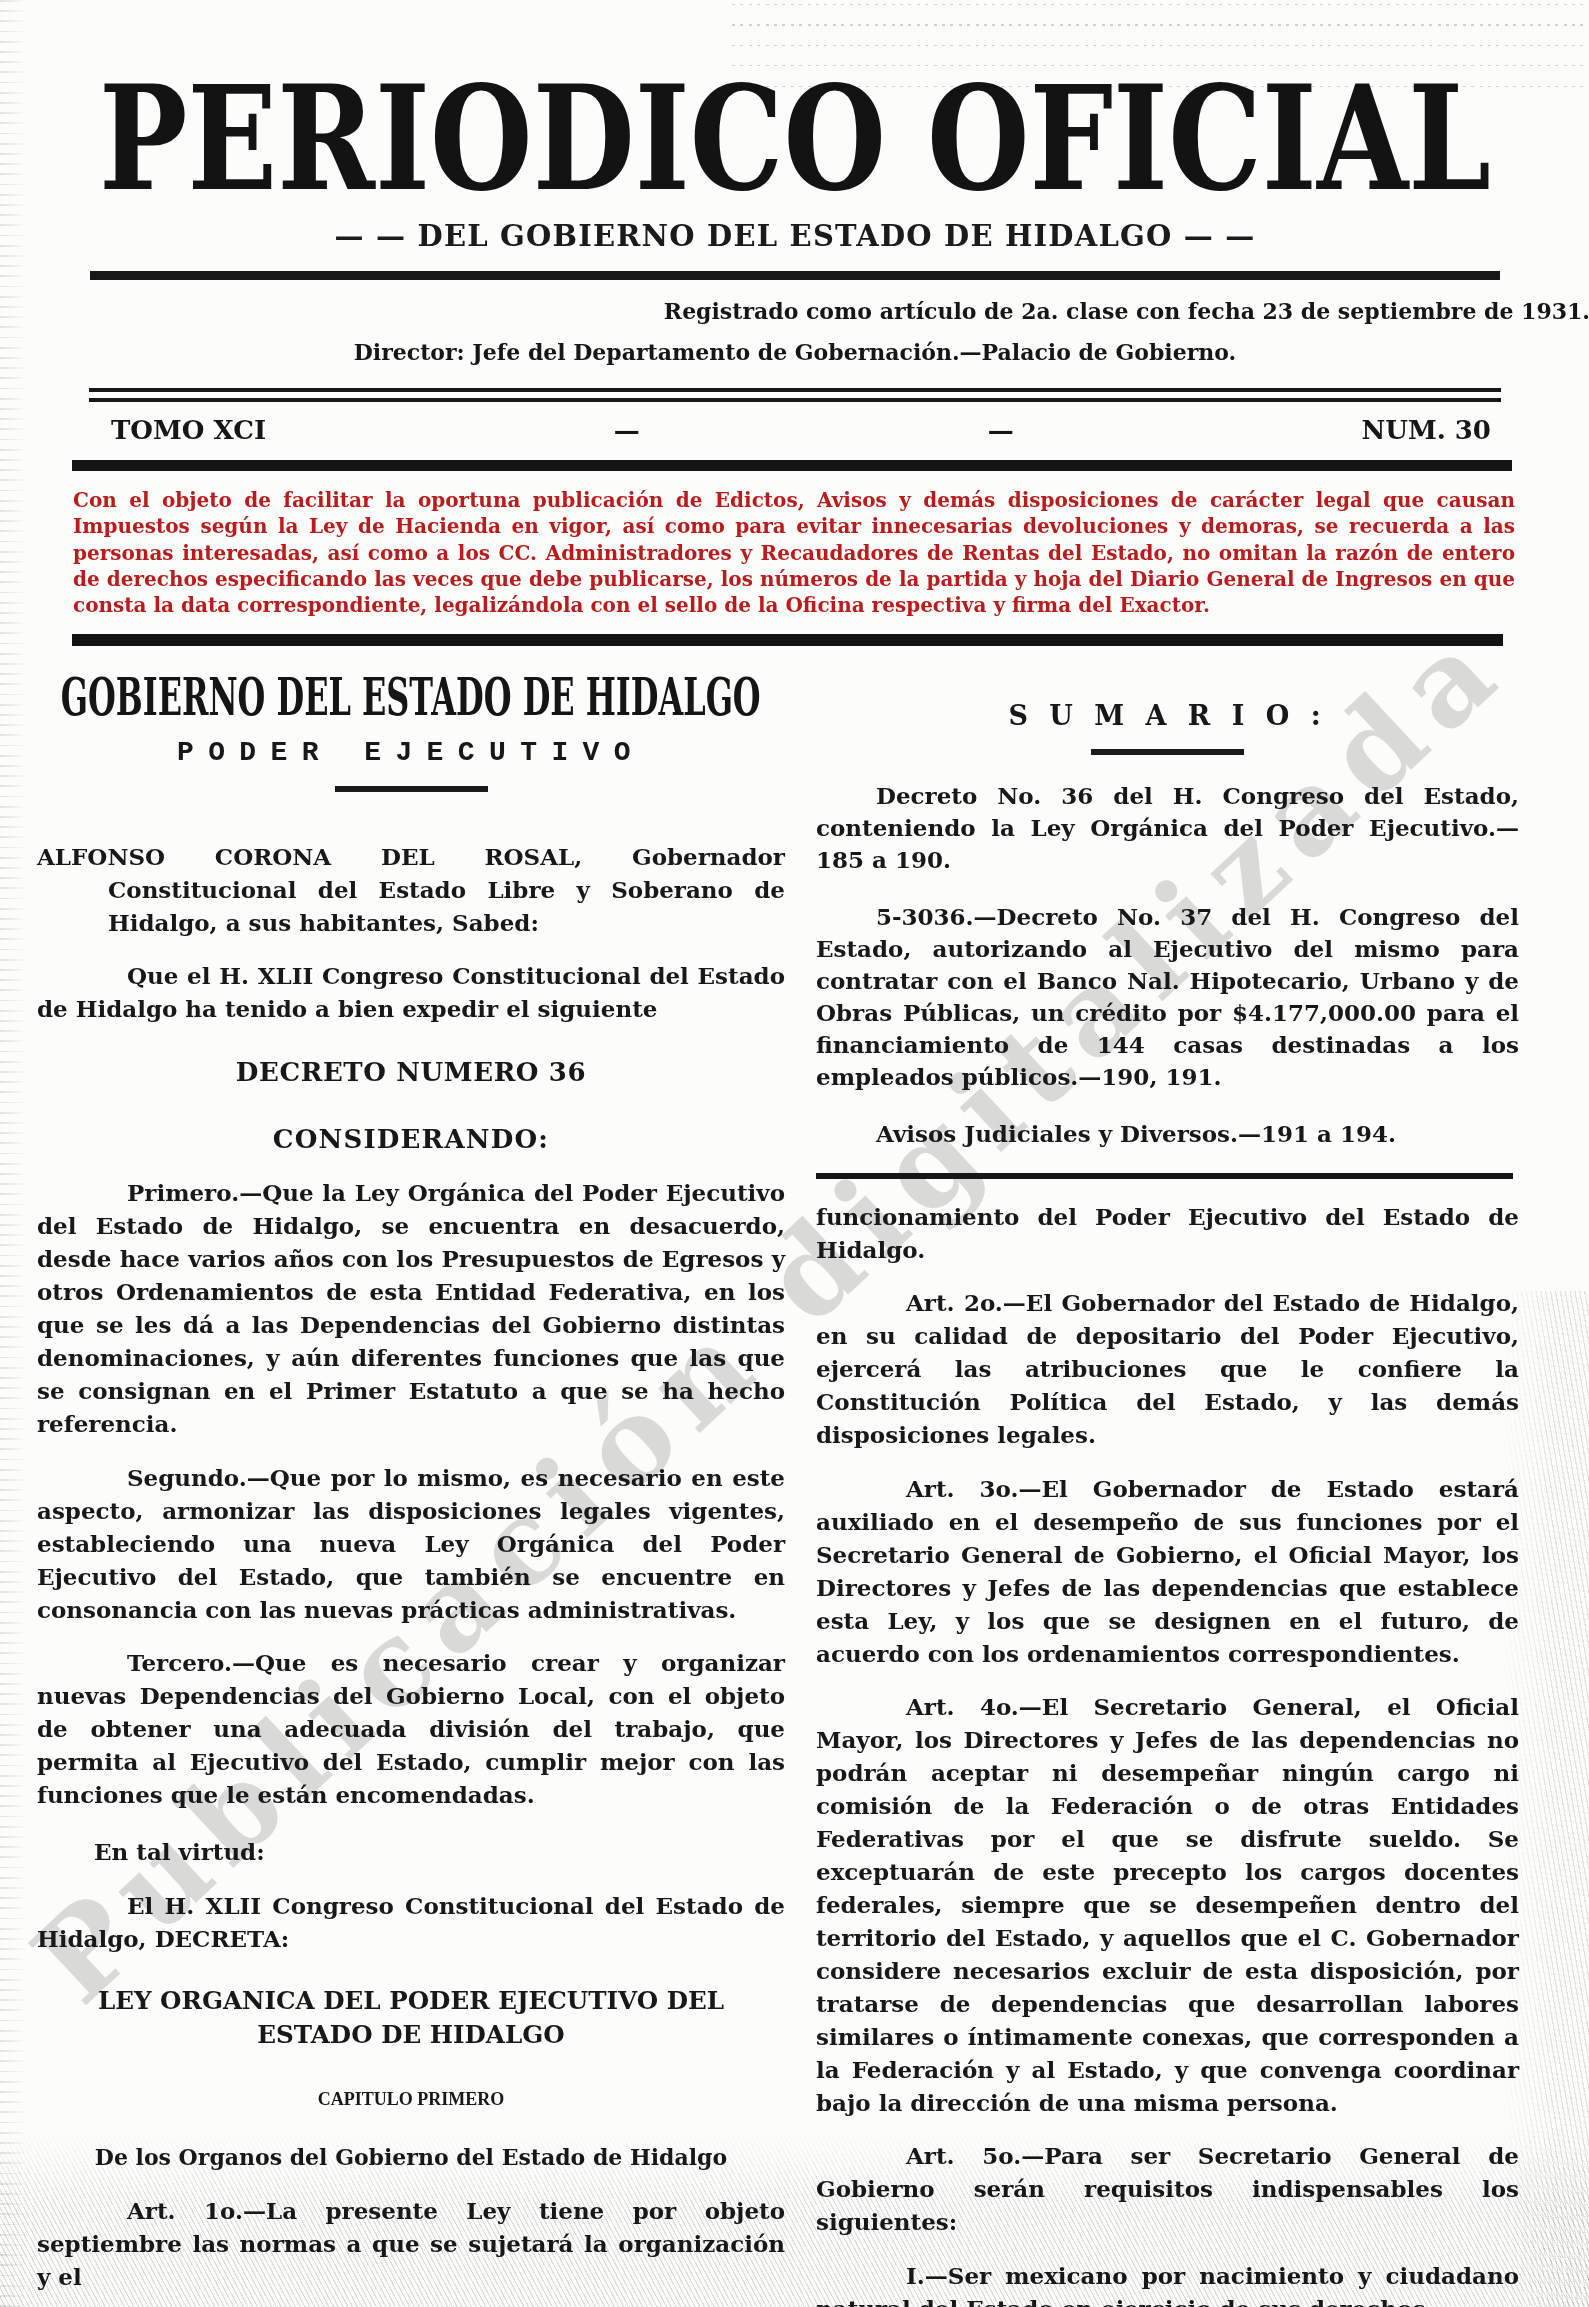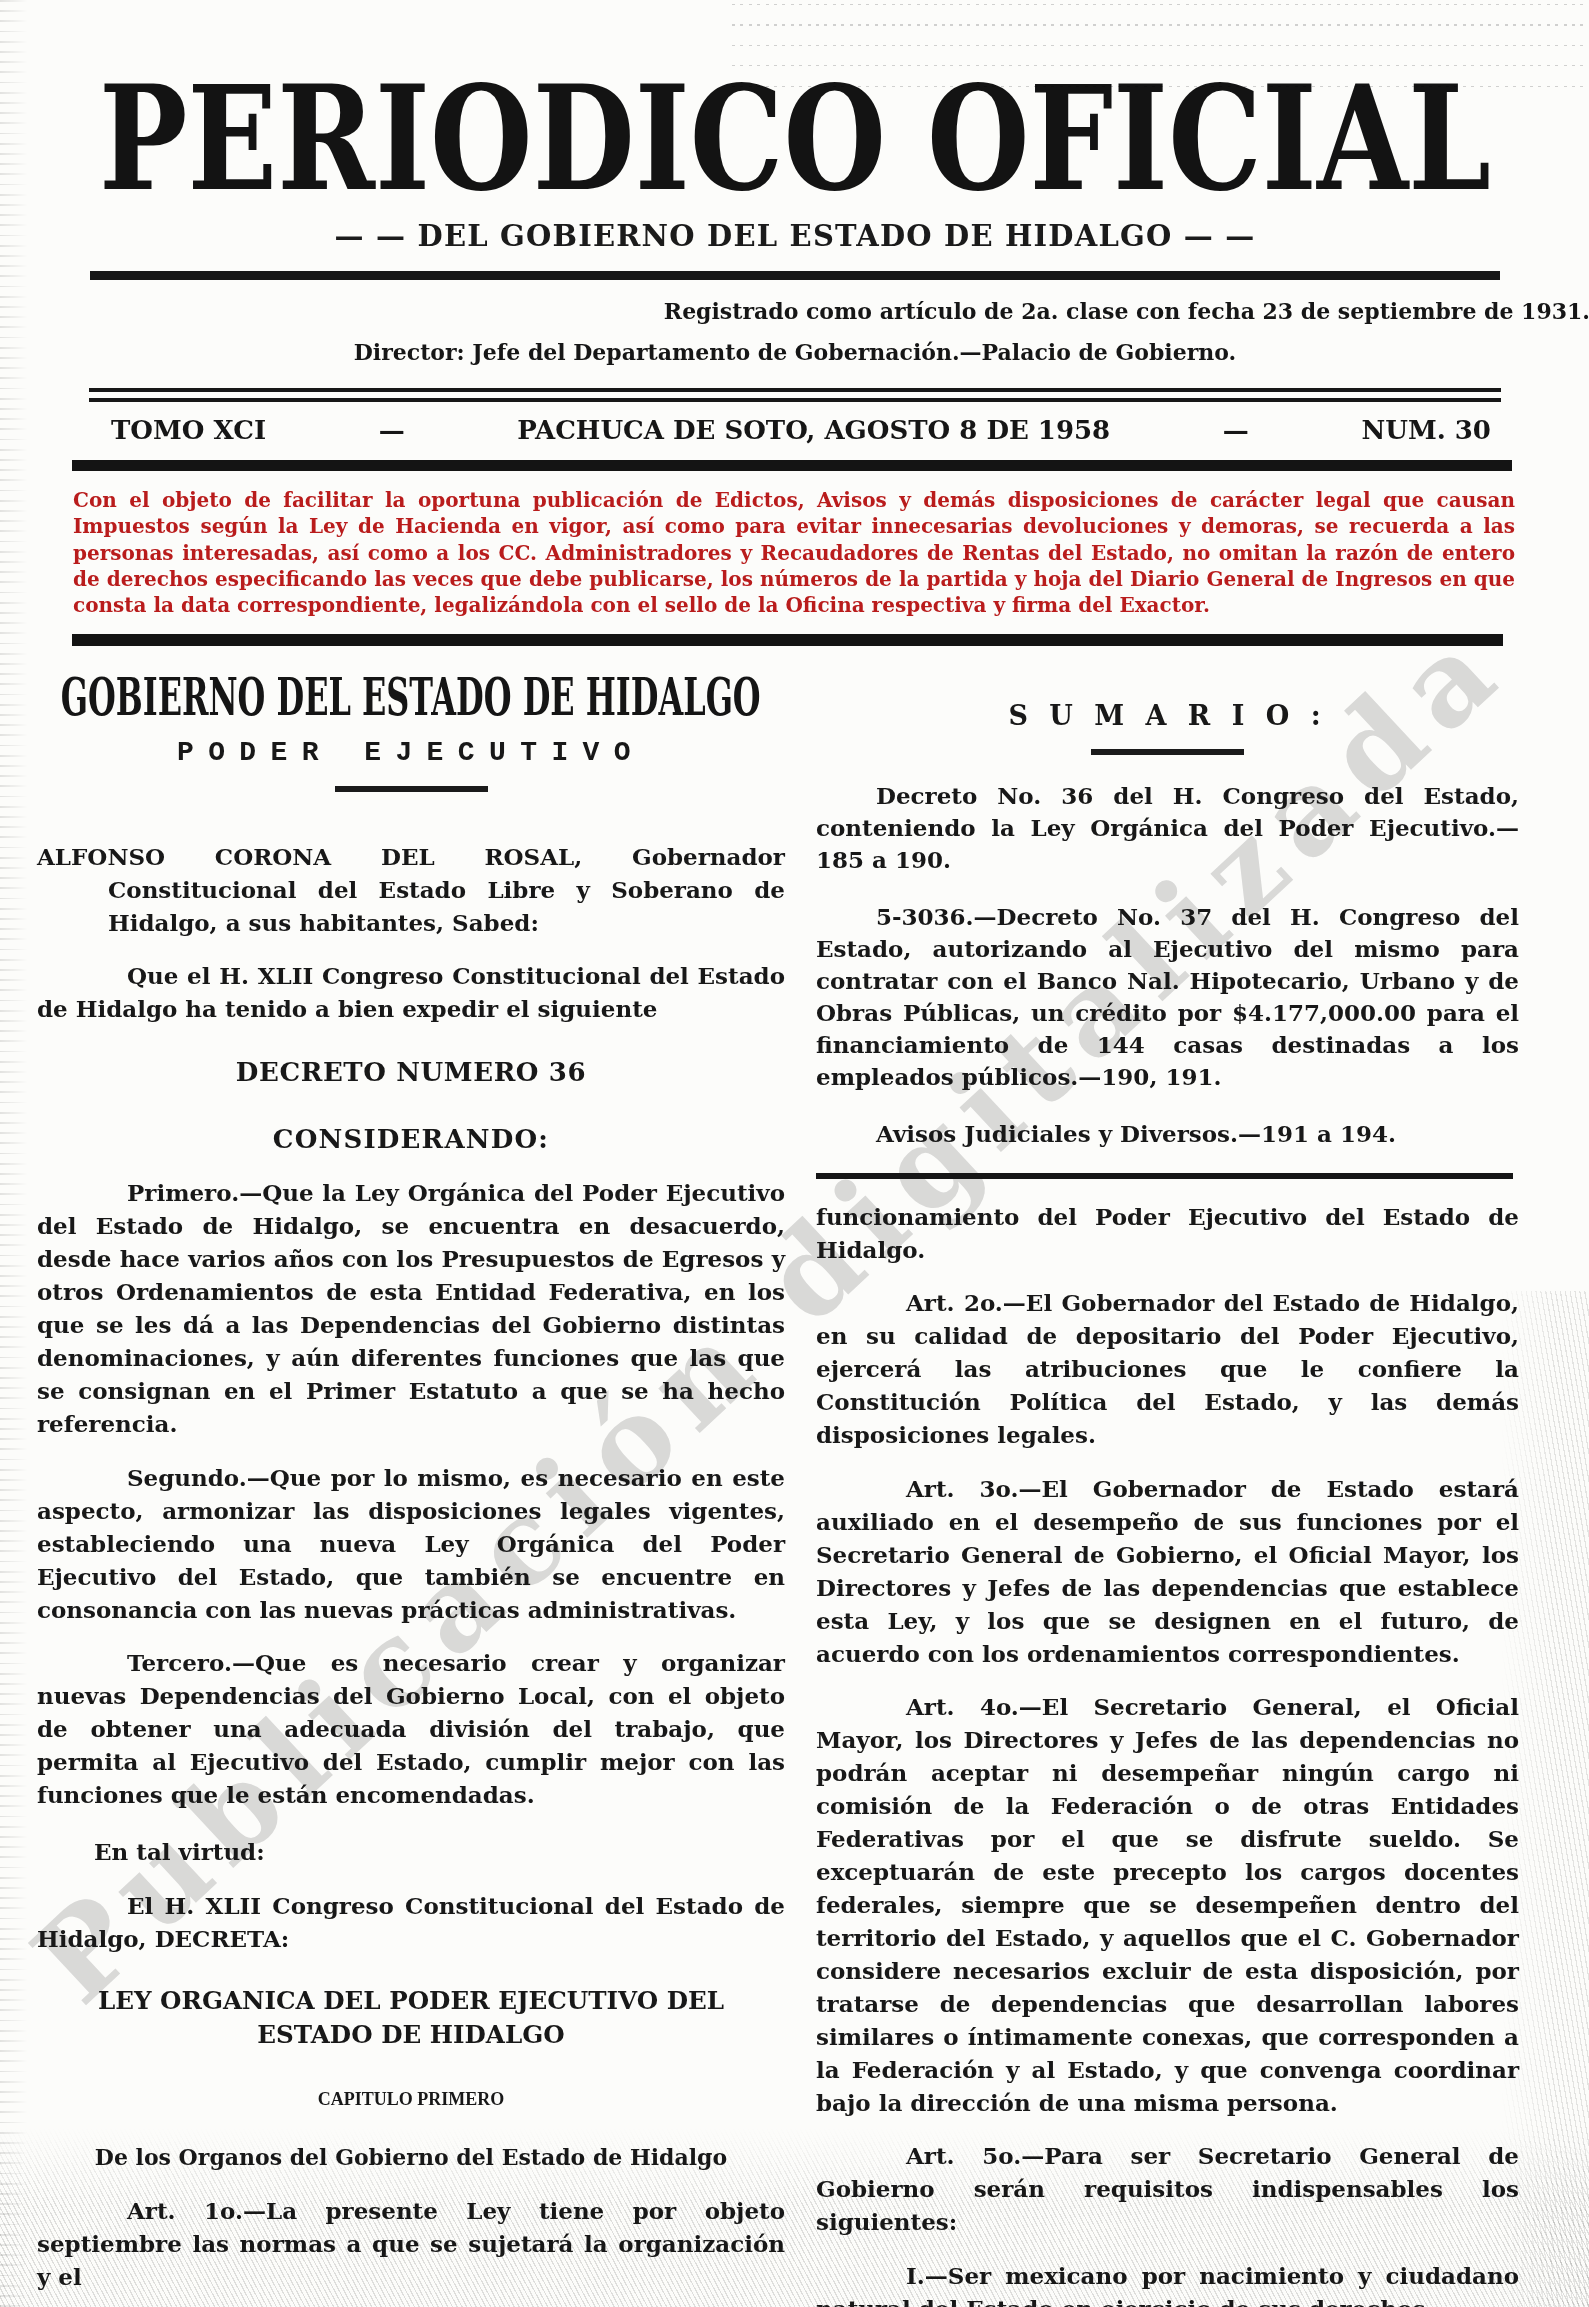--- a/index.html
+++ b/index.html
@@ -118,21 +118,20 @@
         <text x="1210" y="186" text-anchor="middle" textLength="2320" lengthAdjust="spacingAndGlyphs" font-size="240">PERIODICO OFICIAL</text>
       </svg>
       <div class="masthead-subtitle">— — DEL GOBIERNO DEL ESTADO DE HIDALGO — —</div>
       <div class="rule-thick"></div>
       <div class="reg-line">Registrado como artículo de 2a. clase con fecha 23 de septiembre de 1931.</div>
       <div class="dir-line">Director: Jefe del Departamento de Gobernación.—Palacio de Gobierno.</div>
       <div class="rule-double"></div>
       <div class="tomo-row">
         <span>TOMO XCI</span>
         <span>—</span>
-        <span>PACHUCA DE SOTO, AGOSTO 8 DE 1958</span>
         <span>—</span>
         <span>NUM. 30</span>
       </div>
       <div class="rule-thick2"></div>
     </div>
 
     <p class="notice">Con el objeto de facilitar la oportuna publicación de Edictos, Avisos y demás disposiciones de carácter legal que causan Impuestos según la Ley de Hacienda en vigor, así como para evitar innecesarias devoluciones y demoras, se recuerda a las personas interesadas, así como a los CC. Administradores y Recaudadores de Rentas del Estado, no omitan la razón de entero de derechos especificando las veces que debe publicarse, los números de la partida y hoja del Diario General de Ingresos en que consta la data correspondiente, legalizándola con el sello de la Oficina respectiva y firma del Exactor.</p>
     <div class="rule-thick3"></div>
 
     <div class="columns">

